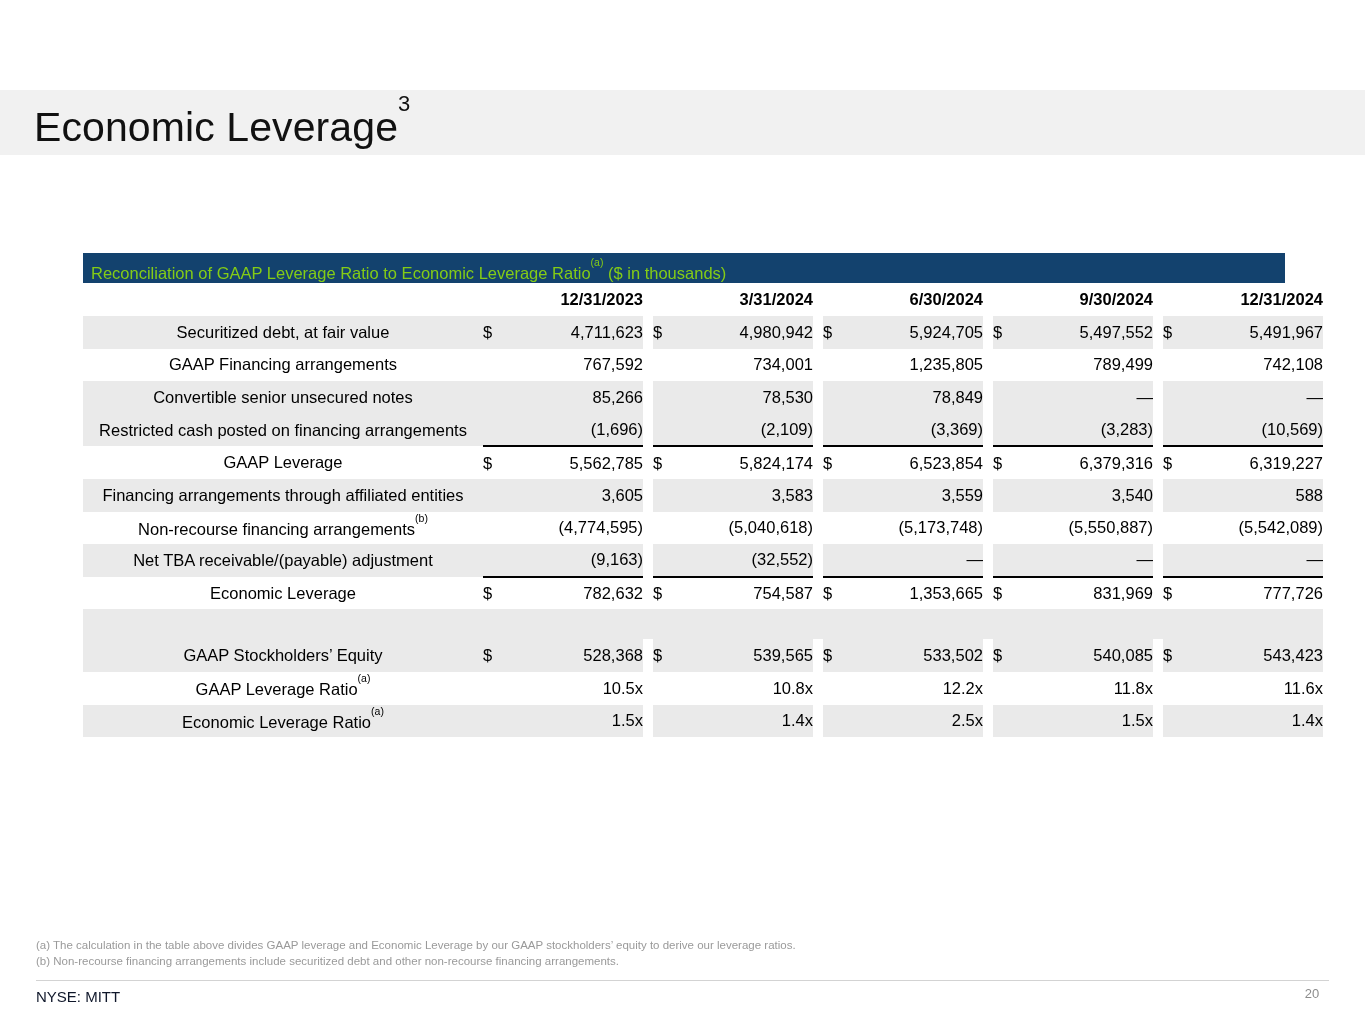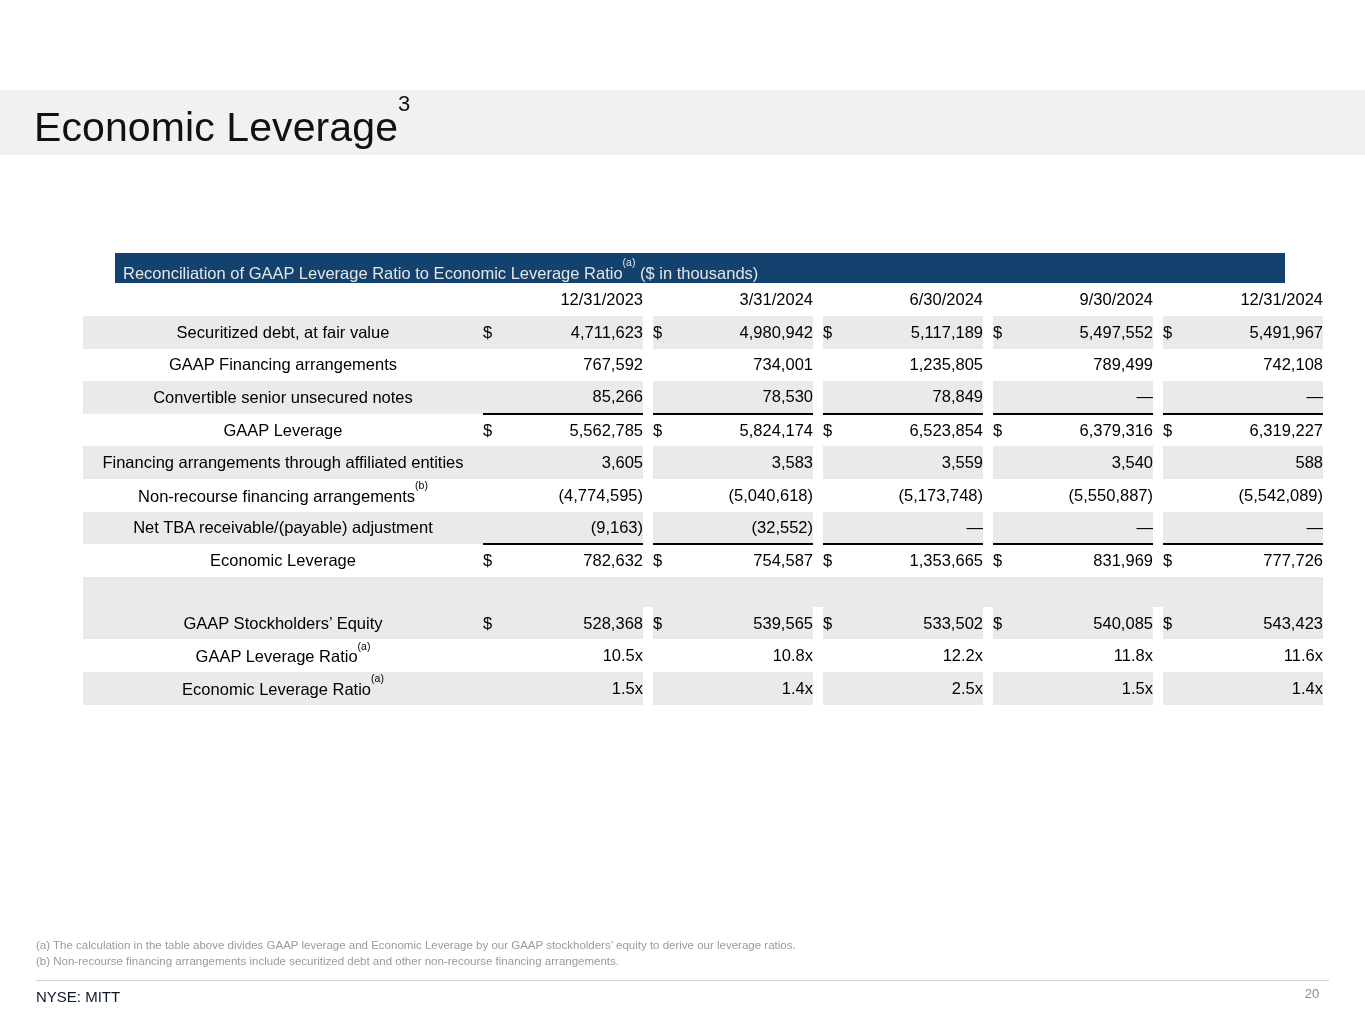--- a/index.html
+++ b/index.html
@@ -48,25 +48,24 @@
     left: 83px;
     top: 253px;
     width: 1202px;
   }
   .bar {
     background: #10406e;
     background: #13426e;
     height: 30px;
     line-height: 30px;
     padding: 0 0 0 8px;
-    color: #e5e5e5;
+    color: #84cc16;
     font-size: 16.5px;
     white-space: nowrap;
     box-sizing: border-box;
-    margin-left: 32px;
   }
   .bar sup {
     font-size: 10.5px;
     position: relative;
     top: -0.55em;
   }
 
   table.fin {
     border-collapse: collapse;
     width: 1202px;
@@ -81,21 +80,21 @@
 
   
   col.c-label { width: 400px; }
   col.c-dol   { width: 30px; }
   col.c-num   { width: 130px; }
   col.c-gap   { width: 10px; }
 
   .hdr-row th {
     height: 33px;
     font-size: 16.5px;
-    font-weight: normal;
+    font-weight: bold;
     text-align: right;
     padding-right: 2px;
     white-space: nowrap;
   }
   .hdr-row th.lbl { text-align: left; }
 
   tr.r { height: 32.6px; }
   tr.shade td { background: #eaeaea; }
   tr.plain td { background: #ffffff; }
 
@@ -218,21 +217,21 @@
     <tbody>
         <tr class="r shade">
           <td class="lbl"><span>Securitized debt, at fair value</span></td>
           <td class="dol">$</td>
           <td class="num">4,711,623</td>
           <td class="gap"></td>
           <td class="dol">$</td>
           <td class="num">4,980,942</td>
           <td class="gap"></td>
           <td class="dol">$</td>
-          <td class="num">5,117,189</td>
+          <td class="num">5,924,705</td>
           <td class="gap"></td>
           <td class="dol">$</td>
           <td class="num">5,497,552</td>
           <td class="gap"></td>
           <td class="dol">$</td>
           <td class="num">5,491,967</td>
         </tr>
         <tr class="r plain">
           <td class="lbl"><span>GAAP Financing arrangements</span></td>
           <td class="dol"></td>
@@ -259,20 +258,37 @@
           <td class="num">78,530</td>
           <td class="gap"></td>
           <td class="dol"></td>
           <td class="num">78,849</td>
           <td class="gap"></td>
           <td class="dol"></td>
           <td class="num">—</td>
           <td class="gap"></td>
           <td class="dol"></td>
           <td class="num">—</td>
+        </tr>
+        <tr class="r shade">
+          <td class="lbl"><span>Restricted cash posted on financing arrangements</span></td>
+          <td class="dol"></td>
+          <td class="num">(1,696)</td>
+          <td class="gap"></td>
+          <td class="dol"></td>
+          <td class="num">(2,109)</td>
+          <td class="gap"></td>
+          <td class="dol"></td>
+          <td class="num">(3,369)</td>
+          <td class="gap"></td>
+          <td class="dol"></td>
+          <td class="num">(3,283)</td>
+          <td class="gap"></td>
+          <td class="dol"></td>
+          <td class="num">(10,569)</td>
         </tr>
         <tr class="r plain subtotal">
           <td class="lbl"><span>GAAP Leverage</span></td>
           <td class="dol">$</td>
           <td class="num">5,562,785</td>
           <td class="gap"></td>
           <td class="dol">$</td>
           <td class="num">5,824,174</td>
           <td class="gap"></td>
           <td class="dol">$</td>

